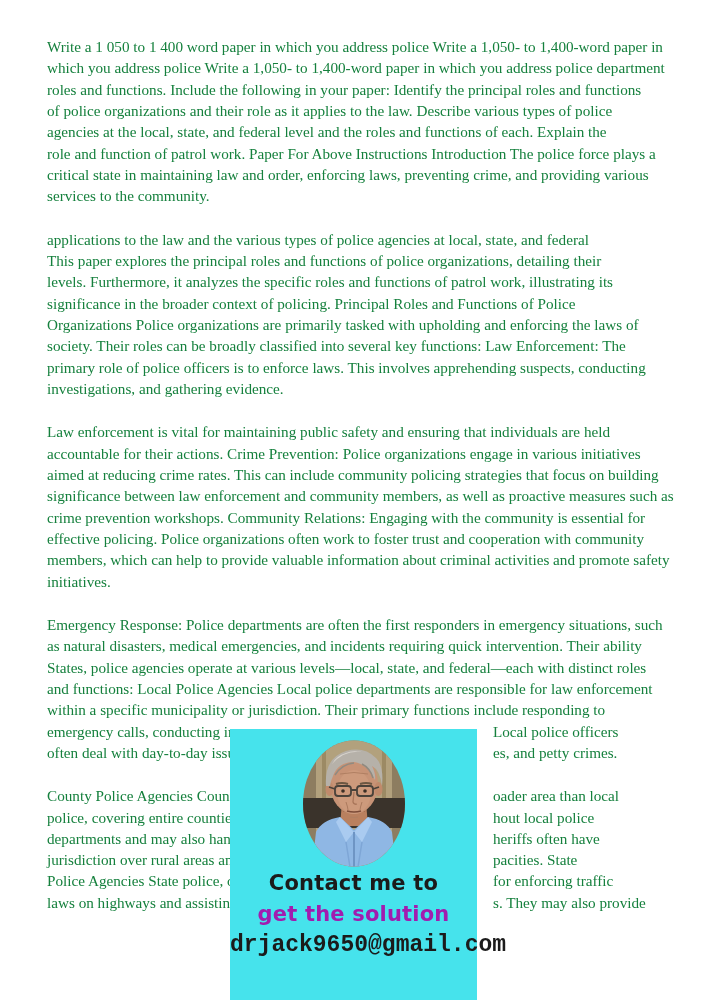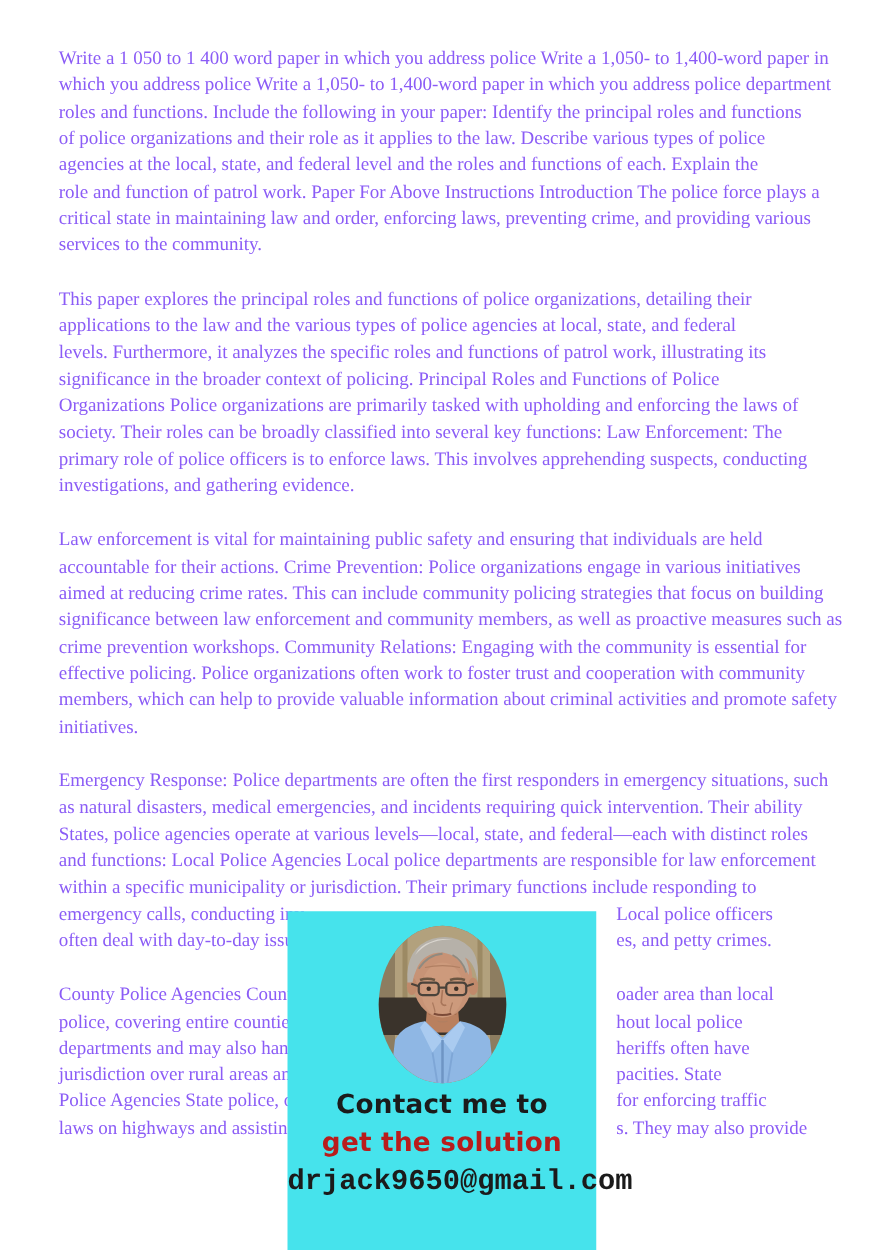--- a/index.html
+++ b/index.html
@@ -7,21 +7,21 @@
     width: 708px; height: 1000px;
     background: #ffffff;
     position: relative;
     overflow: hidden;
     font-family: "Liberation Serif", serif;
   }
   .doc {
     position: absolute;
     left: 47px; top: 36px;
     width: 616px;
-    color: #8b5cf6;
+    color: #15803d;
   }
   .para { margin: 0 0 22px 0; }
   .line {
     white-space: nowrap;
     font-size: 15.2px;
     line-height: 21.33px;
     height: 21.33px;
     position: relative;
   }
   .line .right-frag {
@@ -67,22 +67,22 @@
       <div class="line">Write a 1 050 to 1 400 word paper in which you address police Write a 1,050- to 1,400-word paper in</div>
       <div class="line">which you address police Write a 1,050- to 1,400-word paper in which you address police department</div>
       <div class="line">roles and functions. Include the following in your paper: Identify the principal roles and functions</div>
       <div class="line">of police organizations and their role as it applies to the law. Describe various types of police</div>
       <div class="line">agencies at the local, state, and federal level and the roles and functions of each. Explain the</div>
       <div class="line">role and function of patrol work. Paper For Above Instructions Introduction The police force plays a</div>
       <div class="line">critical state in maintaining law and order, enforcing laws, preventing crime, and providing various</div>
       <div class="line">services to the community.</div>
     </div>
     <div class="para">
+      <div class="line">applications to the law and the various types of police agencies at local, state, and federal</div>
       <div class="line">This paper explores the principal roles and functions of police organizations, detailing their</div>
-      <div class="line">applications to the law and the various types of police agencies at local, state, and federal</div>
       <div class="line">levels. Furthermore, it analyzes the specific roles and functions of patrol work, illustrating its</div>
       <div class="line">significance in the broader context of policing. Principal Roles and Functions of Police</div>
       <div class="line">Organizations Police organizations are primarily tasked with upholding and enforcing the laws of</div>
       <div class="line">society. Their roles can be broadly classified into several key functions: Law Enforcement: The</div>
       <div class="line">primary role of police officers is to enforce laws. This involves apprehending suspects, conducting</div>
       <div class="line">investigations, and gathering evidence.</div>
     </div>
     <div class="para">
       <div class="line">Law enforcement is vital for maintaining public safety and ensuring that individuals are held</div>
       <div class="line">accountable for their actions. Crime Prevention: Police organizations engage in various initiatives</div>
@@ -163,15 +163,15 @@
 
         <path d="M52 52 L51 62 Q52 65 55 64" stroke="#a9765a" stroke-width="1.3" fill="none"></path>
 
         <path d="M44 62 Q46 68 46 70 M60 62 Q58 68 58 70" stroke="#ab7a5e" stroke-width="1" fill="none"></path>
         <path d="M45 71 Q52 73 59 71" stroke="#7c4b38" stroke-width="1.6" fill="none"></path>
         <path d="M48 77 Q52 78 56 77" stroke="#b07f62" stroke-width="1" fill="none"></path>
       </g>
     </svg>
   </div>
   <div class="headline" style="color: rgb(27, 27, 27);">Contact me to</div>
-  <div class="headline" style="color: #b91c1c;">get the solution</div>
+  <div class="headline" style="color: #a21caf;">get the solution</div>
   <div class="email" style="color: rgb(27, 27, 27);">drjack9650@gmail.com</div>
 </div>
 
 </body></html>

